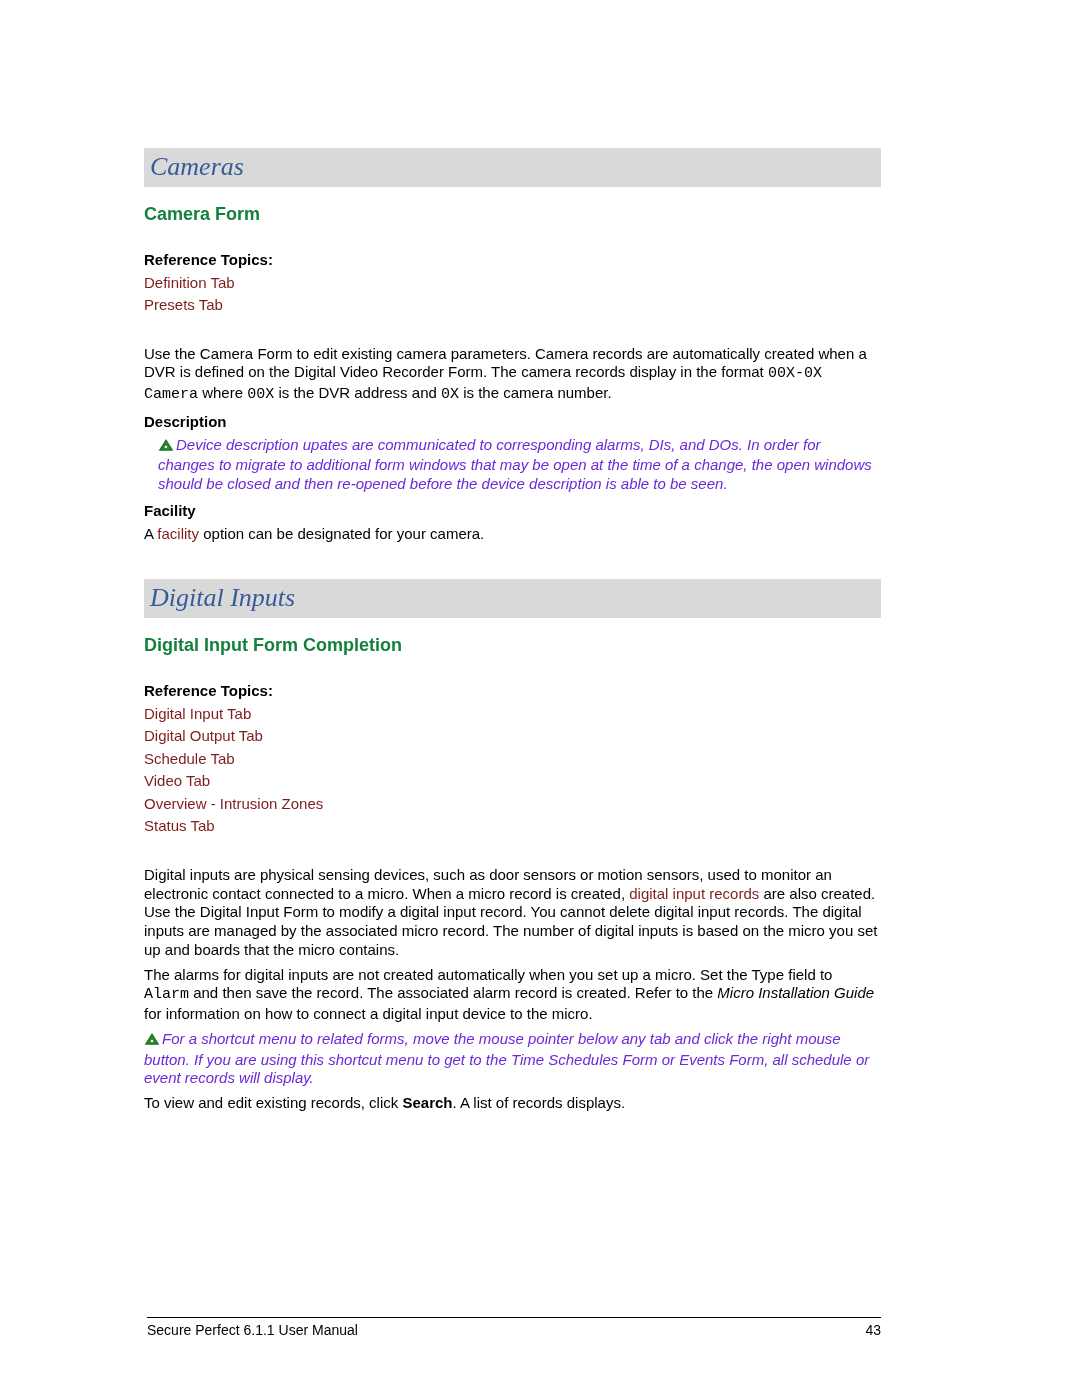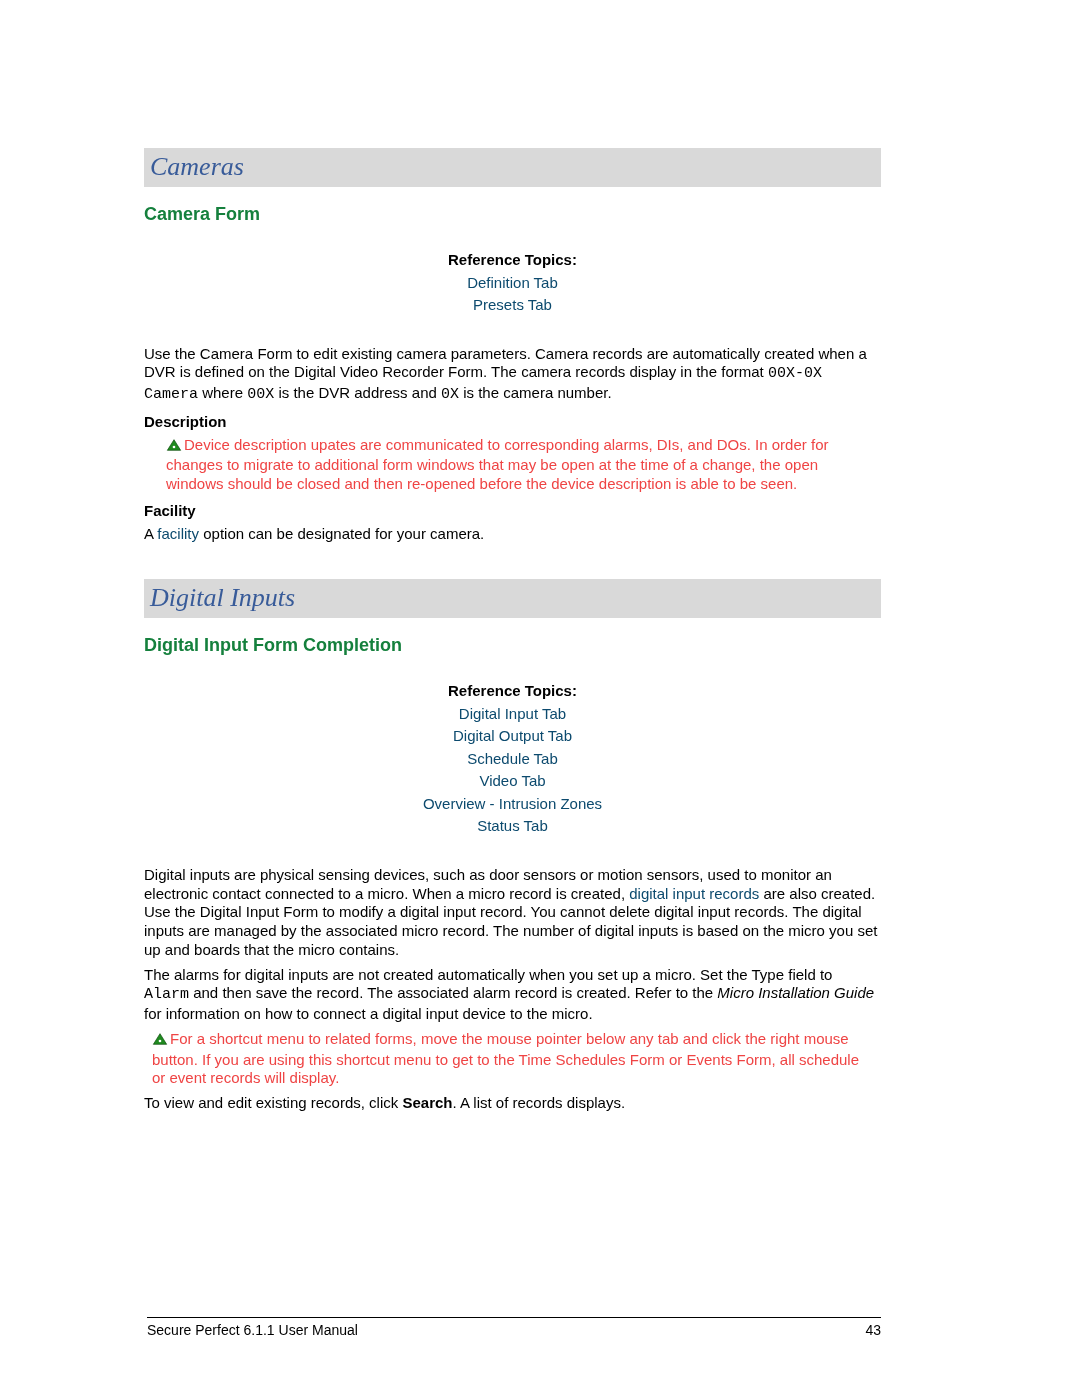--- a/index.html
+++ b/index.html
@@ -29,45 +29,46 @@
     color: #385b99;
     font-family: Georgia, 'Times New Roman', serif;
   }
   .subsection {
     font-size: 18px;
     font-weight: bold;
     color: #15803d;
     margin: 16px 0 8px 0;
   }
   .ref-block {
-    text-align: center;
+    text-align: left;
     margin: 24px 0 28px 0;
     line-height: 1.5;
   }
   .ref-label {
     font-weight: bold;
   }
   .green-link {
-    color: #0c4a6e;
+    color: #7f1d1d;
   }
   .para {
     margin: 0 0 6px 0;
   }
   .mono {
     font-family: 'Courier New', Courier, monospace;
   }
   .field-label {
     font-weight: bold;
     margin: 8px 0 4px 0;
     display: block;
   }
   .note-block {
-    margin: 4px 0 6px 8px;
+    margin: 4px 0 6px 0;
     padding: 0 8px 0 14px;
-    color: #ef4444;
+    color: #6d28d9;
+    font-style: italic;
   }
   .note-icon {
     display: inline-block;
     vertical-align: -2px;
     margin-right: 2px;
   }
   .note-icon svg {
     width: 16px;
     height: 14px;
   }

